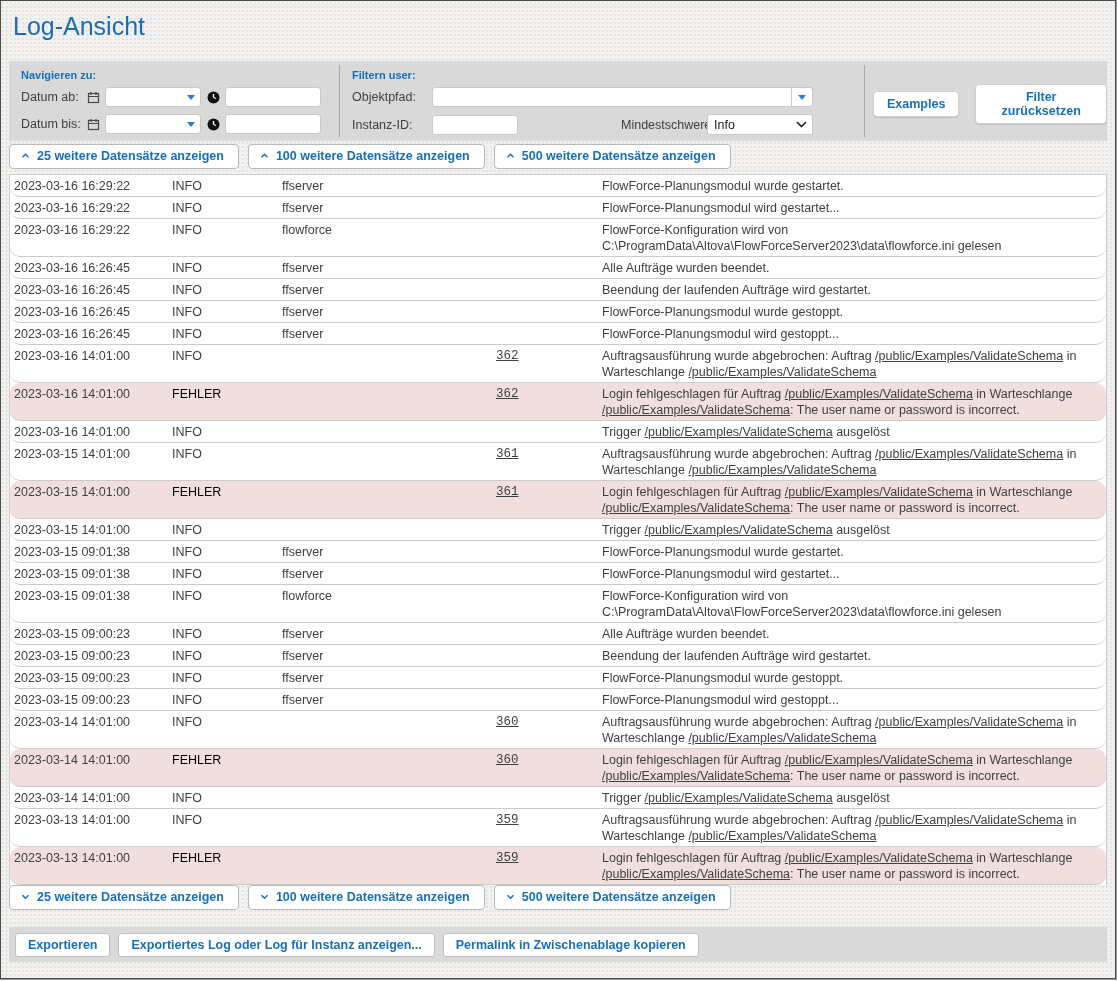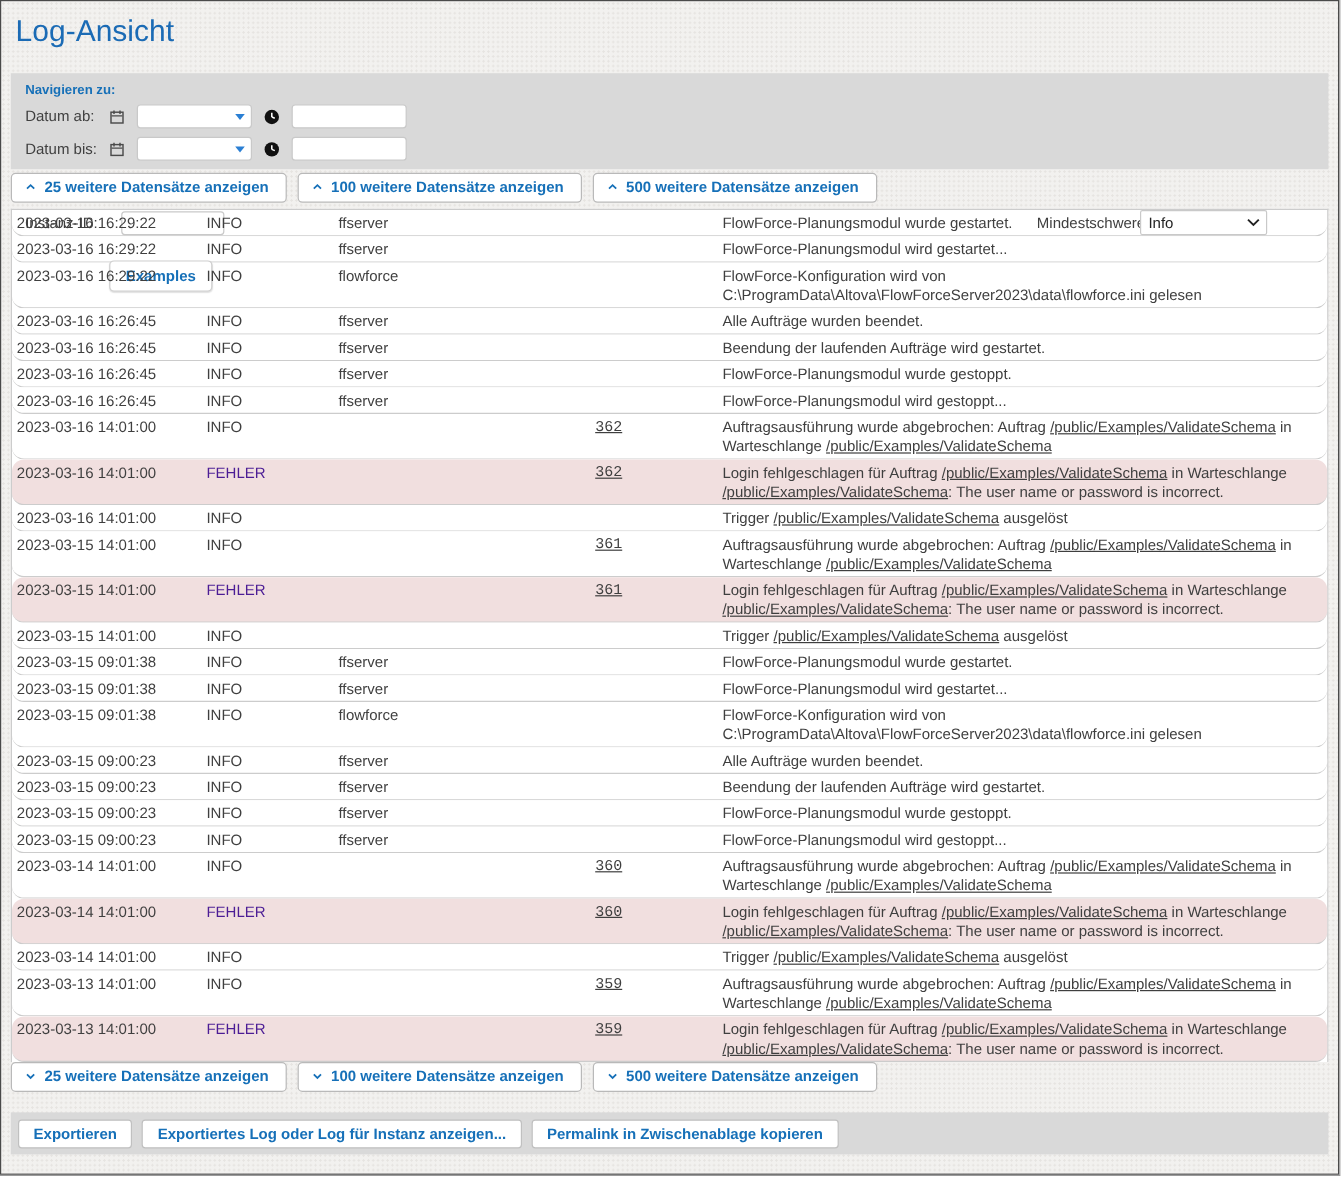--- a/index.html
+++ b/index.html
@@ -19,26 +19,26 @@
     overflow:hidden;
   }
   .page-title{
     font-size:25px; font-weight:400; color:#1b6bb5;
     padding:11px 0 0 12px; height:58px;
   }
   
   .filter-panel{
     margin:2px 8px 0 8px; height:80px;
     background:#d9d9d9;
-    display:flex; align-items:stretch;flex-direction:column;
+    display:flex; align-items:stretch;
   }
   .fp-section{ padding:6px 0 0 8px; }
   .fp-legend{ font-size:11px; font-weight:bold; color:#1670b8; margin:2px 0 6px 4px; }
   .fp-divider{ width:1px; background:#a8a8a8; margin:4px 0; }
-  .fp-row{ display:flex; align-items:center; margin:4px 0 7px 4px;justify-content:space-between; }
+  .fp-row{ display:flex; align-items:center; margin:4px 0 7px 4px; }
   .fp-label{ font-size:12.5px; color:#3f3f3f; }
   .nav-section{ width:330px; }
   .nav-section .fp-label{ width:64px; }
   .filt-section{ flex:1; padding-right:51px; }
   .filt-section .fp-label{ width:80px; }
   .actions-section{ width:242px; display:flex; align-items:center; justify-content:center; gap:16px; }
   .tb-input{
     background:#fff; border:1px solid #c9c9c9; border-radius:3px;
     height:20px; font-size:12px; font-family:inherit; color:#333;
     padding:0 4px; outline:none;
@@ -89,21 +89,21 @@
     padding:4px 14px 5px 11px; cursor:pointer; display:inline-flex; align-items:center; gap:7px;text-align:center;
   }
   .chev{ display:inline-block; width:9px; height:6px; }
   .tbody{ margin:0 8px; border-left:1px solid #ccc; border-right:1px solid #ccc; border-top:1px solid #ccc; background:#fff; }
   .tr{ border-bottom:1px solid #ccc; background:#fff;border-radius:10px; }
   .tr.error{ background:#f1dfdf; }
   .td{
     font-size:12.5px; line-height:16px; padding:3px 6px 2px 4px; color:#3f3f3f;
     word-wrap:break-word;
   }
-  .td.sev-FEHLER{ color:#4c1d95; }
+  .td.sev-FEHLER{ color:#000000; }
   .td a, .msg-link{
     color:#3f3f3f; text-decoration:underline; cursor:pointer;
   }
   .td-instance{ padding-left:8px;font-family:Liberation Mono, monospace; }
   .bottom-load{ margin-top:0; }
   
   .footer-bar{
     margin:17px 8px 0 8px; height:35px; background:#d9d9d9;
     display:flex; align-items:center; gap:8px; padding-left:6px;
   }
@@ -166,36 +166,46 @@
         </span>
         <input class="tb-input time-input" value="" style="">
       </div>
     </div>
 
     <div class="fp-divider"></div>
 
     <div class="fp-section filt-section">
       <div class="fp-legend">Filtern user:</div>
       <div class="fp-row">
+        <span class="fp-label">Objektpfad:</span>
+        <span class="objpath-wrap">
+          <input class="tb-input" value="" style="">
+          <span class="dd-btn">
+              <span class="tri-down"></span>
+            </span>
+        </span>
+      </div>
+      <div class="fp-row">
         <span class="fp-label">Instanz-ID:</span>
         <input class="tb-input instance-input" value="" style="">
         <span class="fp-label minsev-label">Mindestschweregrad:</span>
         <span class="select">
           <span>Info</span>
           <svg width="11" height="7" viewBox="0 0 11 7">
               <polyline points="1,1 5.5,5.5 10,1" fill="none" stroke="#222" stroke-width="1.6"></polyline>
             </svg>
         </span>
       </div>
     </div>
 
     <div class="fp-divider"></div>
 
     <div class="fp-section actions-section">
       <button class="btn">Examples</button>
+      <button class="btn">Filter zurücksetzen</button>
     </div>
 
   </div>
 
 
   <div class="loadmore-row" id="loadmore-top">
       <button class="loadmore-btn">
         <svg class="chev" width="9" height="7" viewBox="0 0 9 7">
           <polyline points="1,5 4.5,1.5 8,5" fill="none" stroke="#1670b8" stroke-width="1.7"></polyline>
         </svg>

